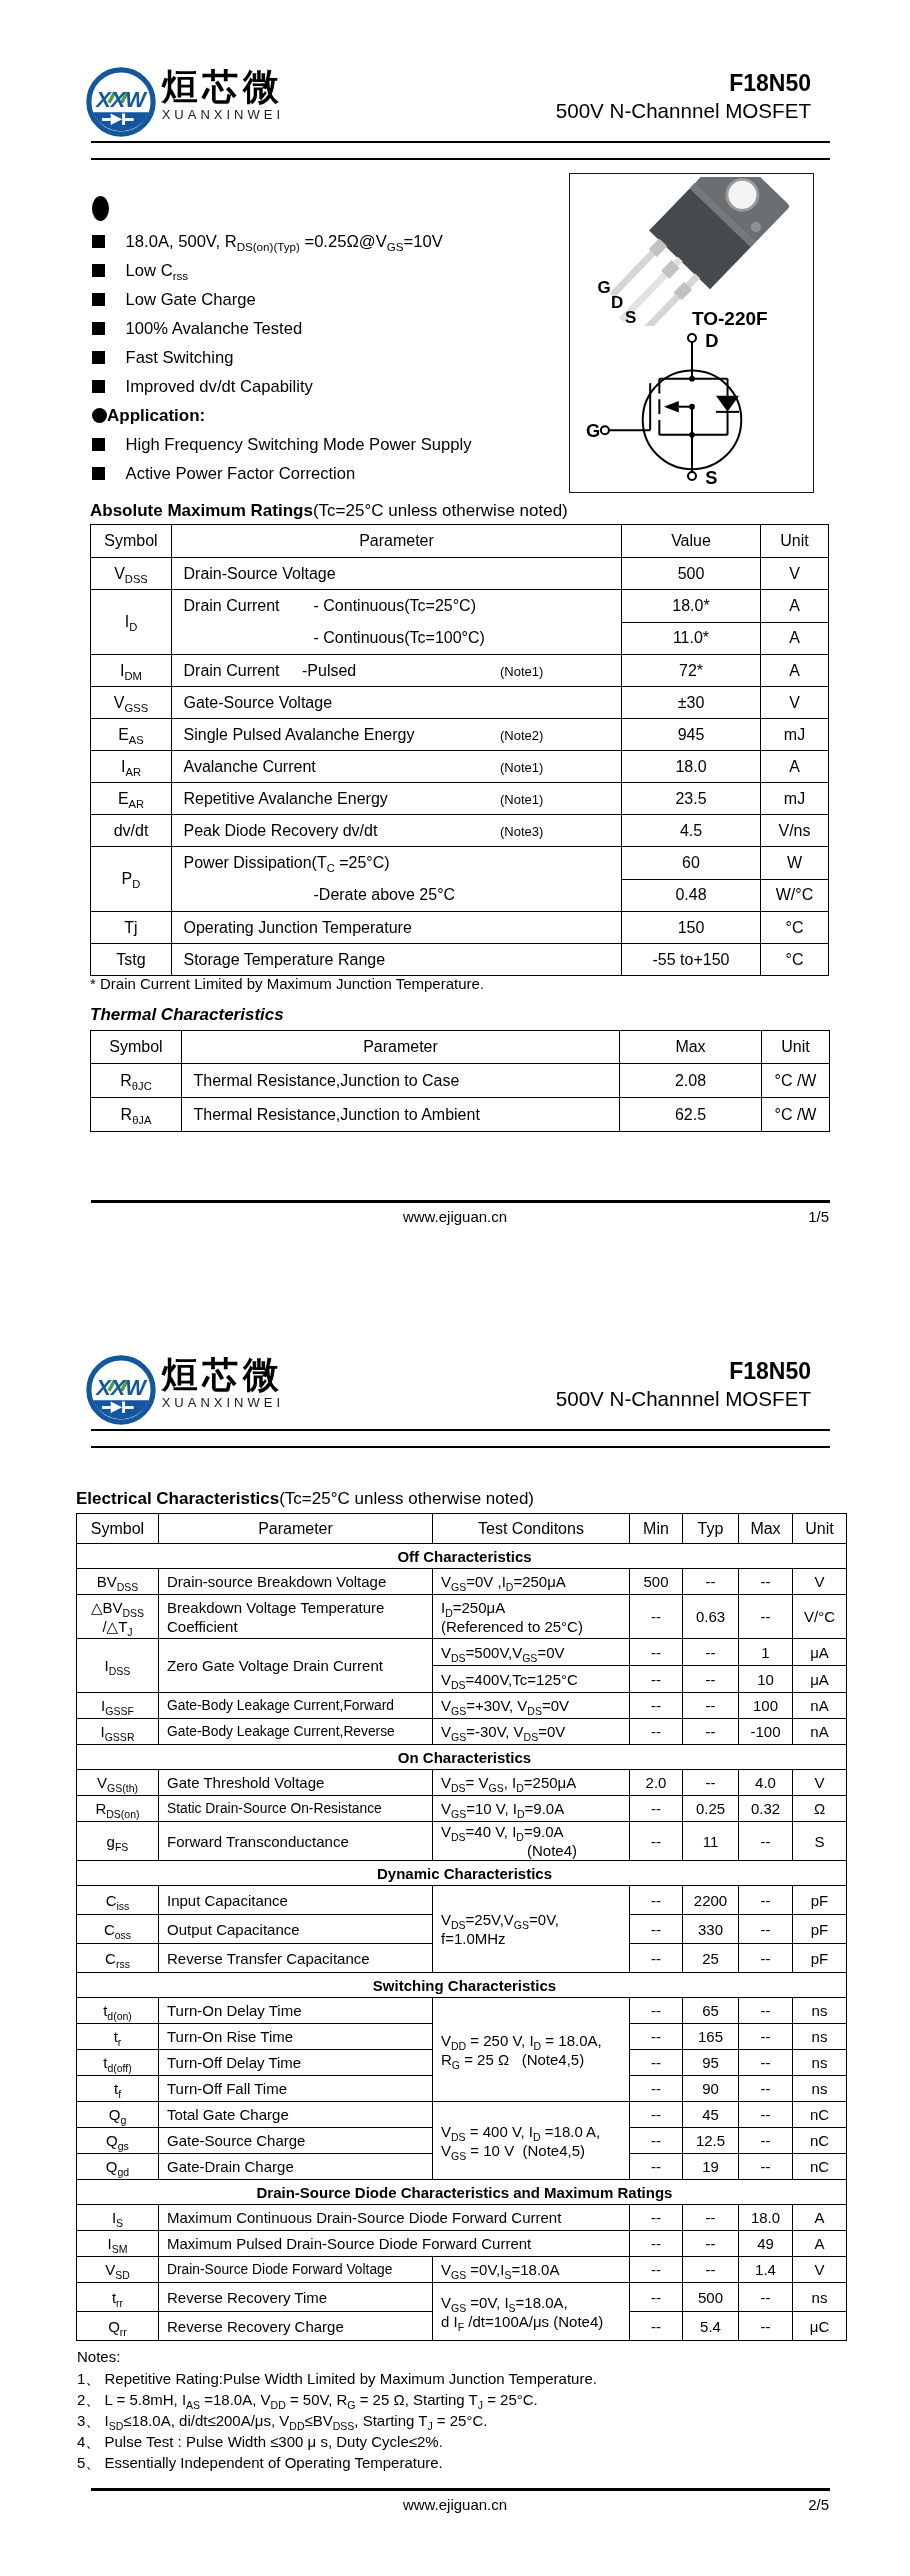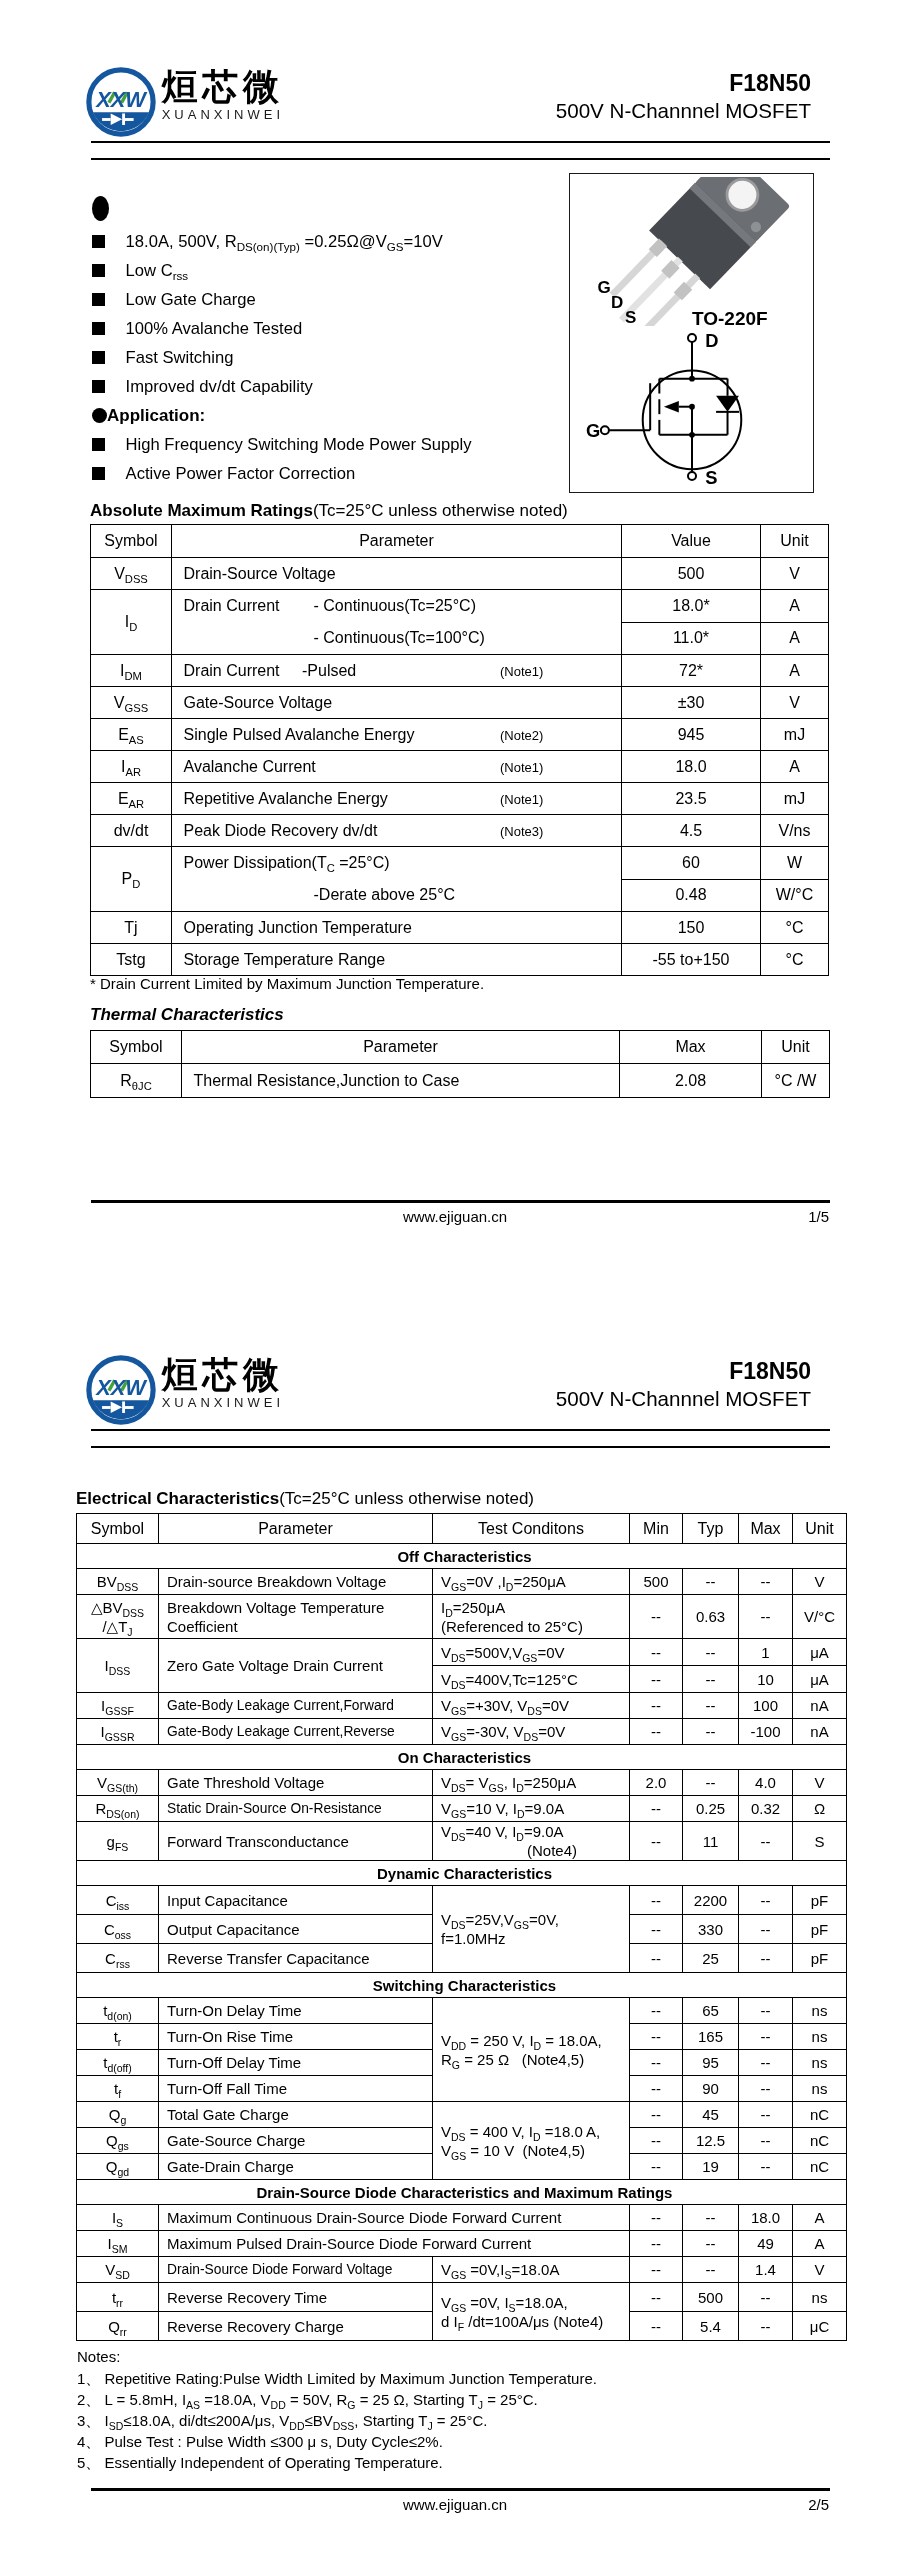--- a/index.html
+++ b/index.html
@@ -317,20 +317,26 @@
       <td>Parameter</td>
       <td>Max</td>
       <td>Unit</td>
     </tr>
     <tr class="rh60">
       <td class="sym">R<sub>θJC</sub></td>
       <td class="par">Thermal Resistance,Junction to Case</td>
       <td class="c">2.08</td>
       <td class="c">°C /W</td>
     </tr>
+    <tr class="rh60">
+      <td class="sym">R<sub>θJA</sub></td>
+      <td class="par">Thermal Resistance,Junction to Ambient</td>
+      <td class="c">62.5</td>
+      <td class="c">°C /W</td>
+    </tr>
   </tbody>
     </table>
 
   <div class="foot-rule"></div>
   <div class="foot-url">www.ejiguan.cn</div>
   <div class="foot-page">1/5</div>
 </div>
 
 <div class="page">
 

